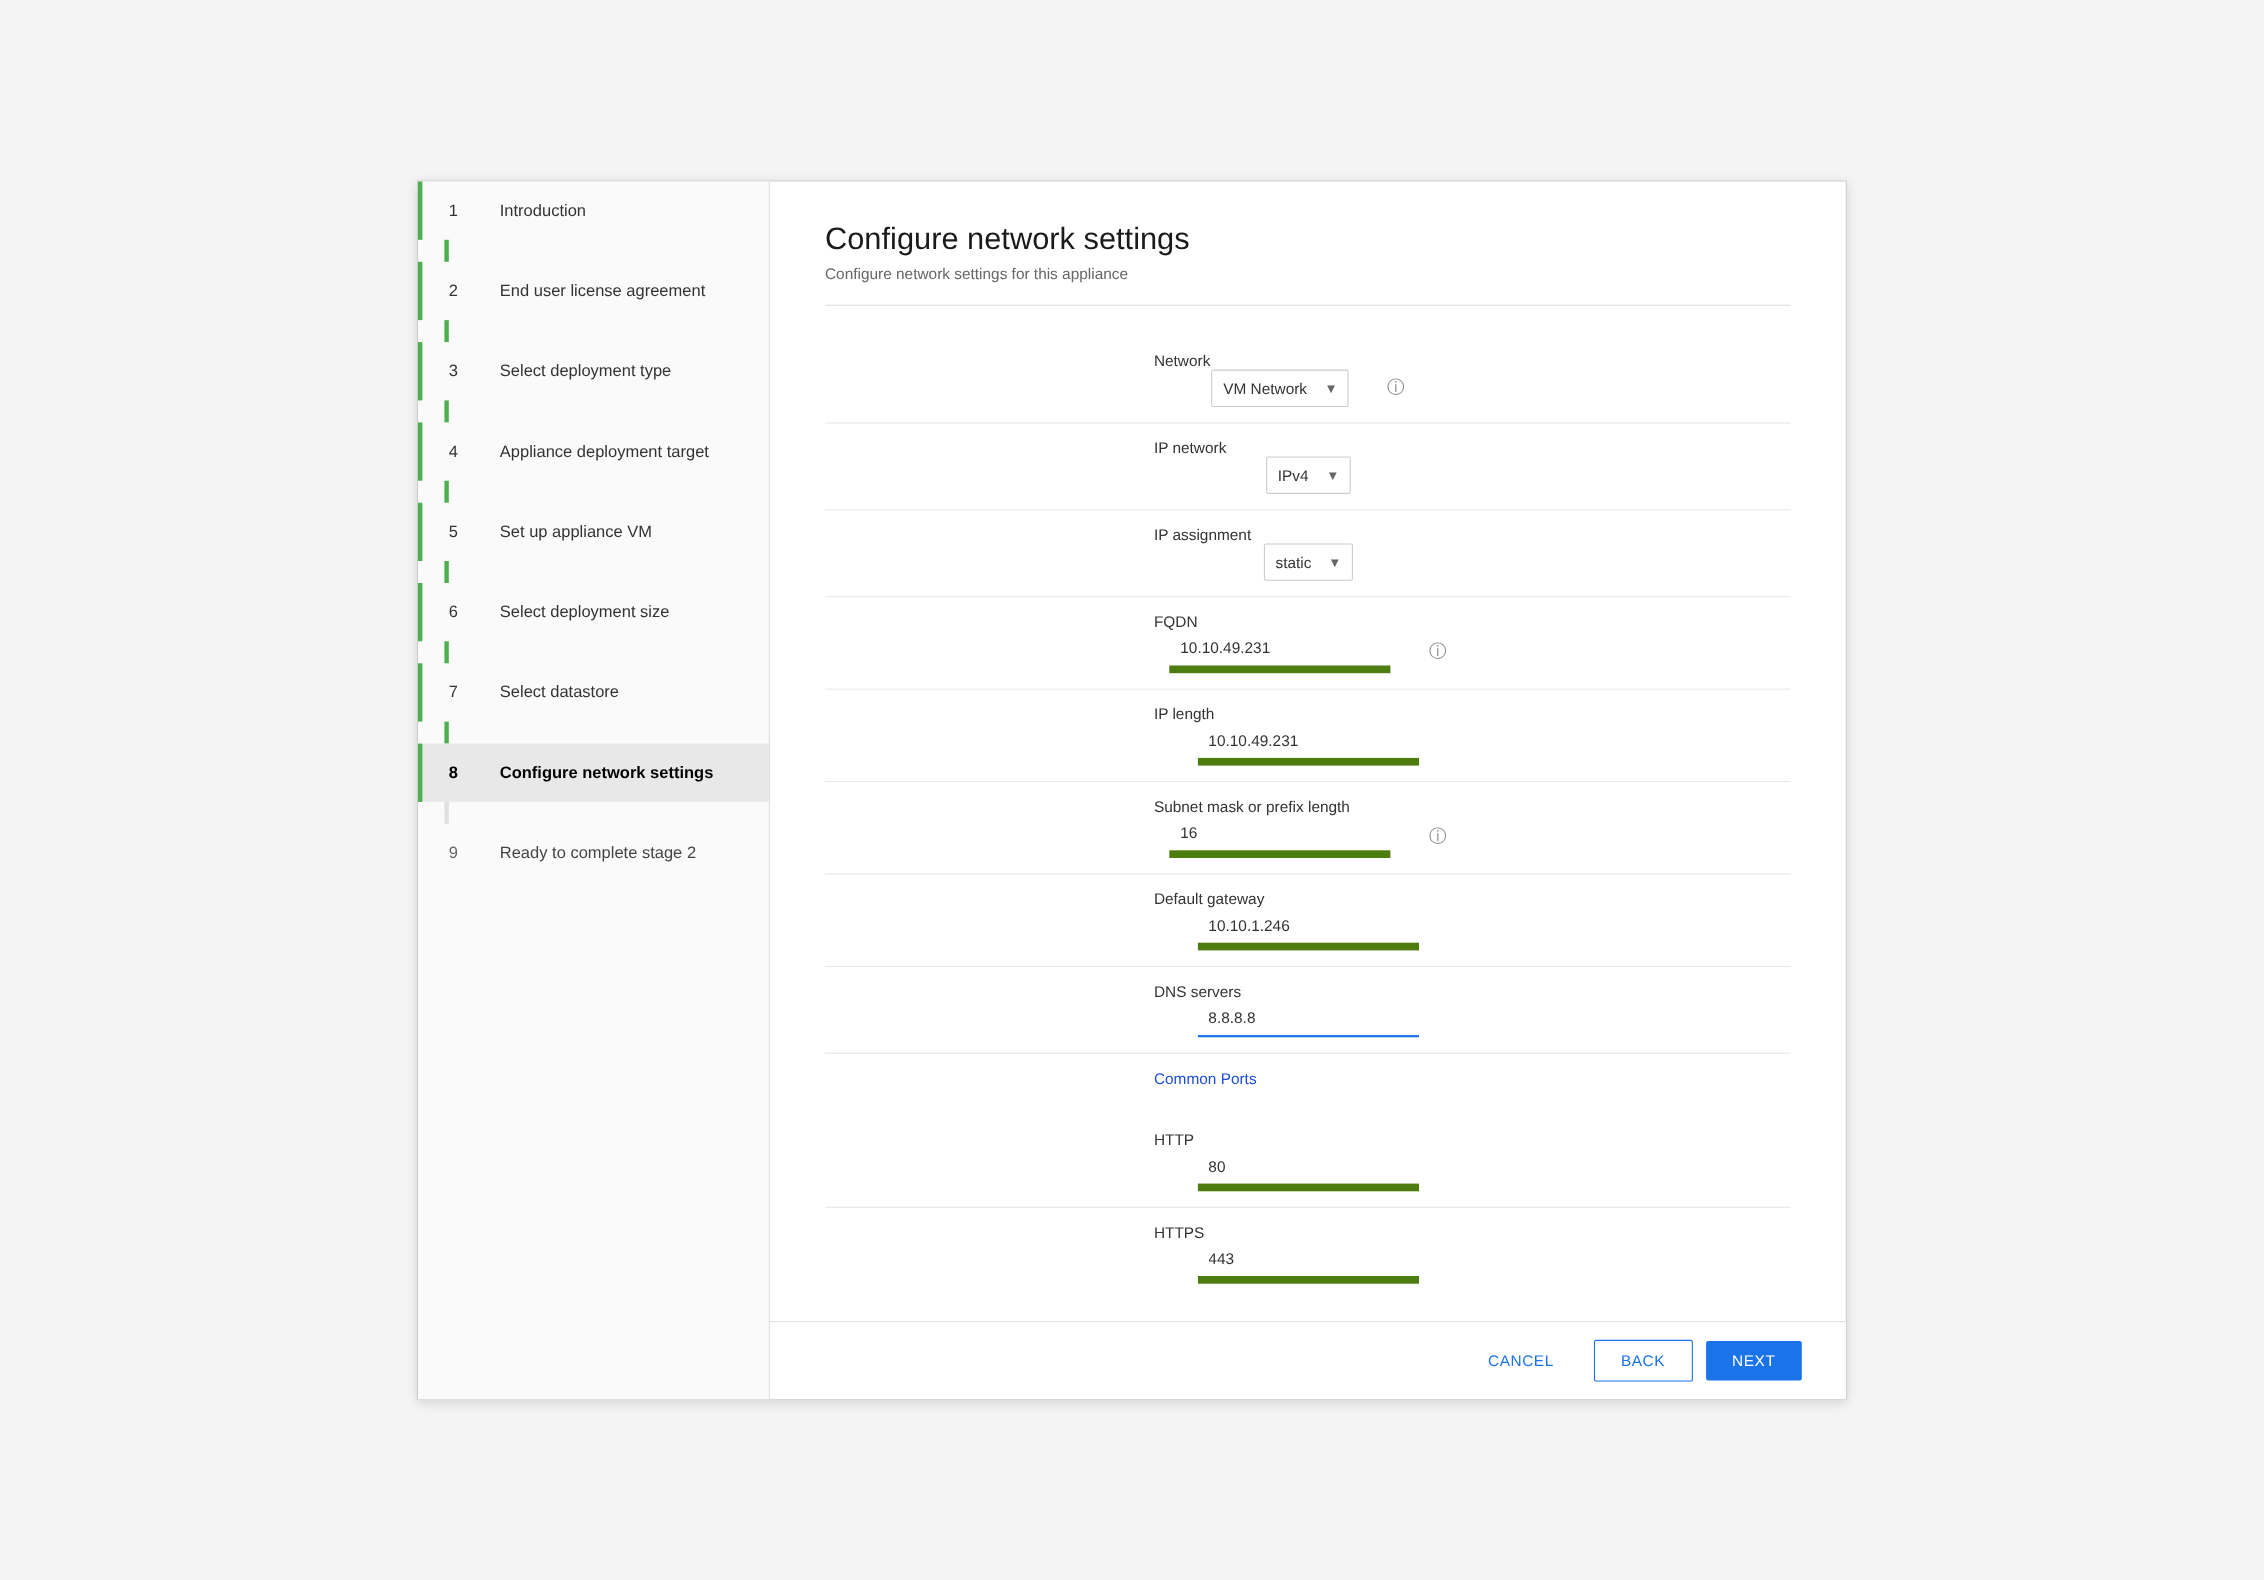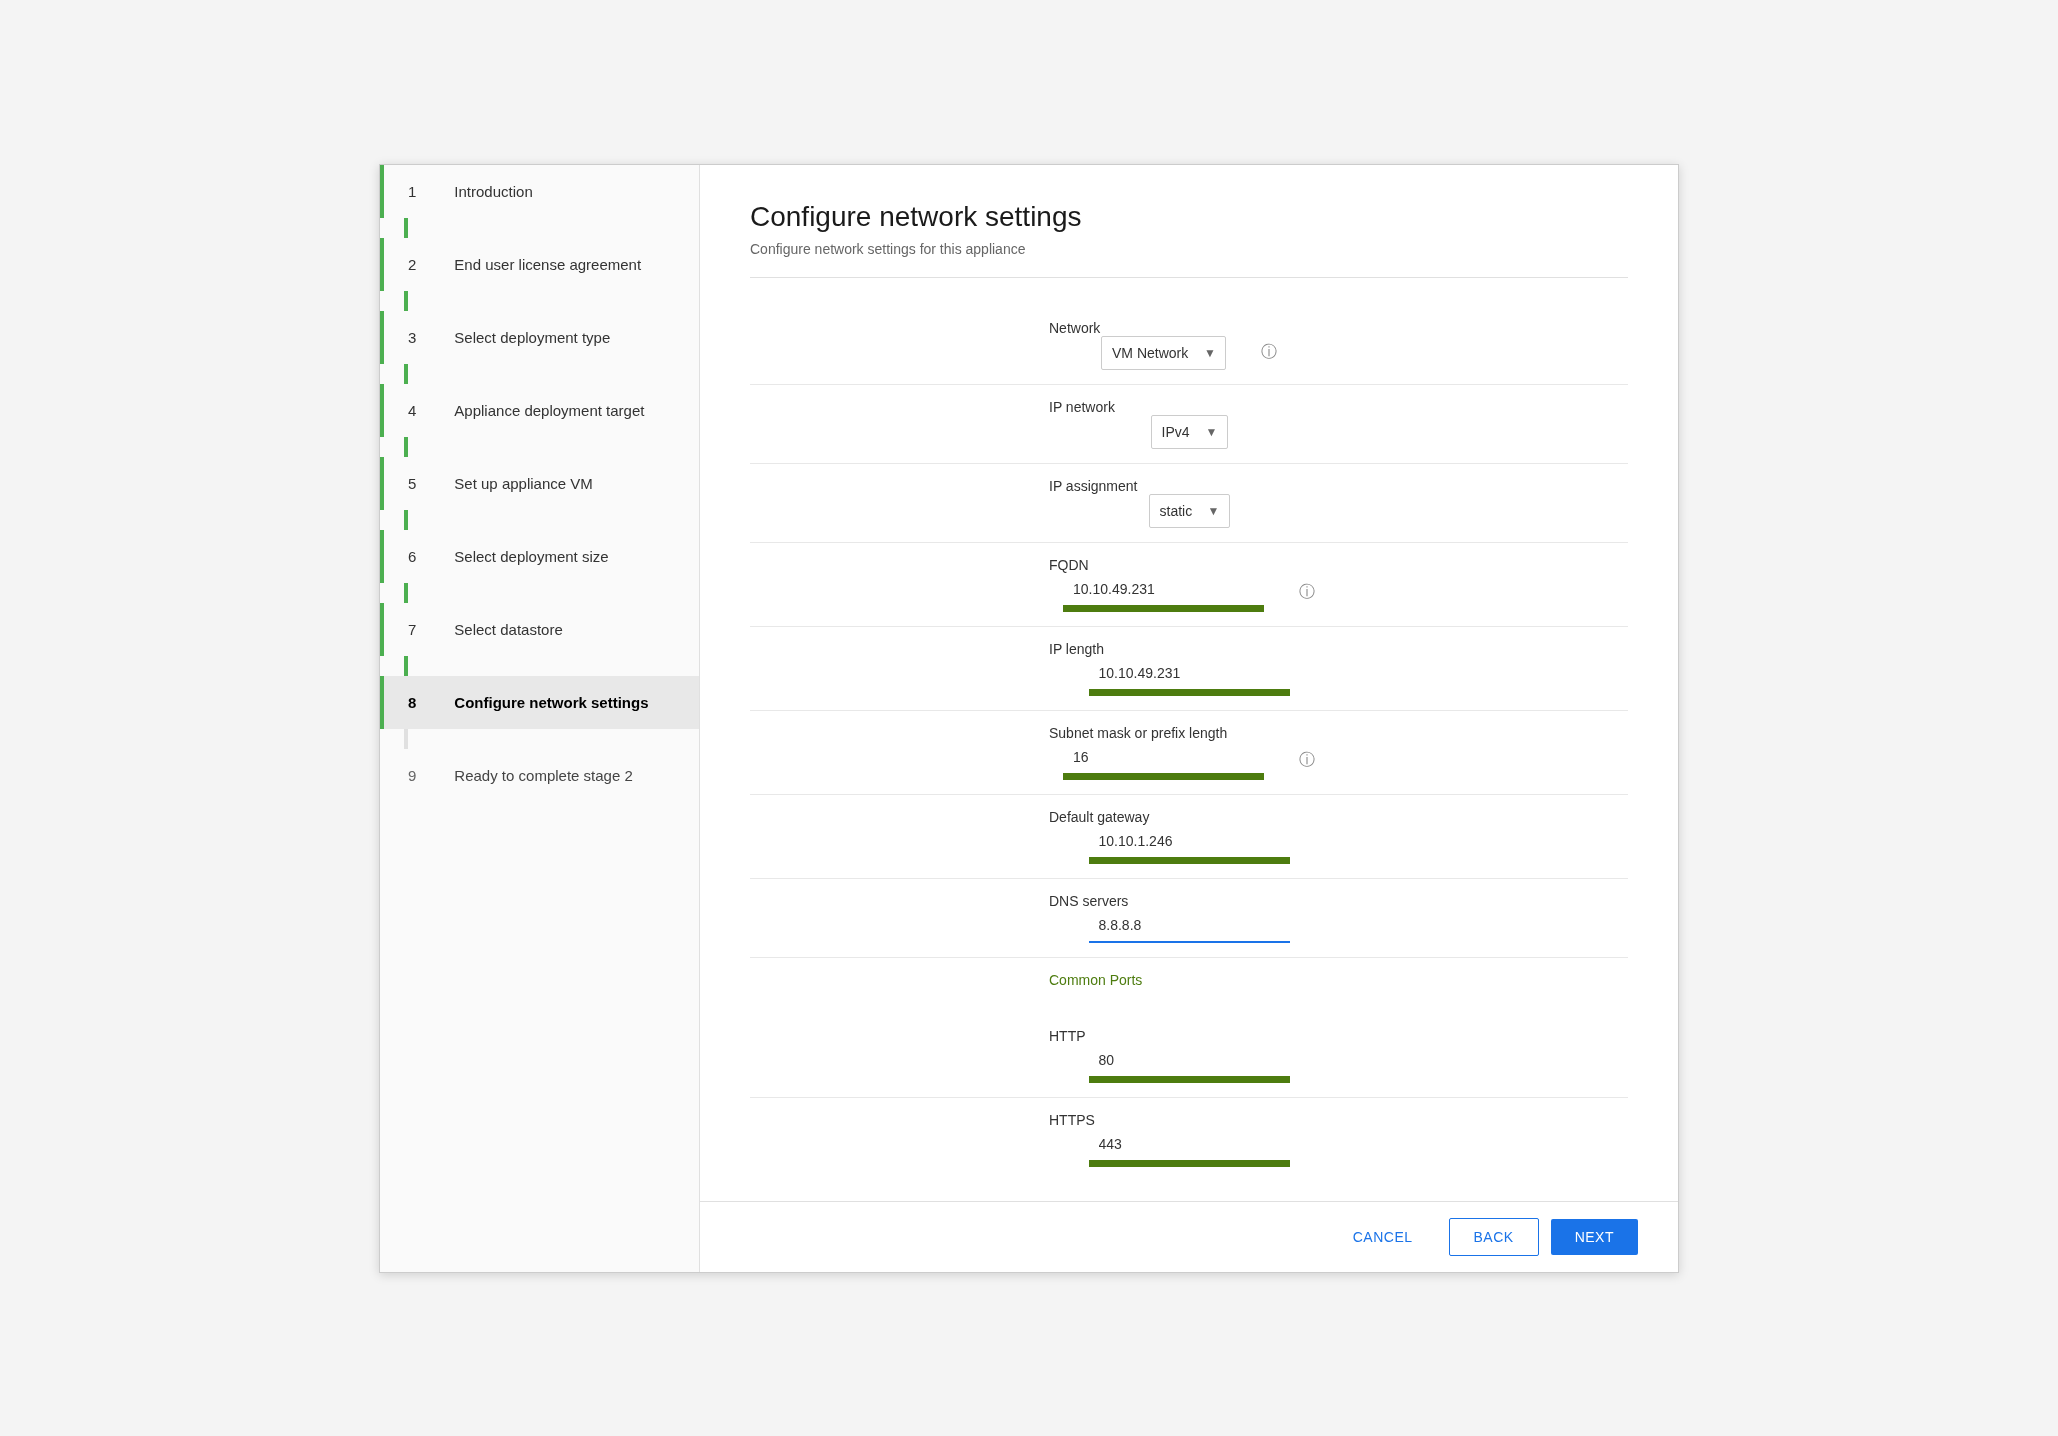--- a/index.html
+++ b/index.html
@@ -166,21 +166,21 @@
       border-bottom: 2px solid #1a73e8;
     }
     .info-icon {
       margin-left: 12px;
       color: #888;
       font-size: 16px;
       cursor: pointer;
     }
     .section-header {
       font-size: 14px;
-      color: #4d7c0f;
+      color: #1d4ed8;
       padding: 16px 0 8px 0;
       font-weight: 400;
     }
     
     .footer {
       display: flex;
       justify-content: flex-end;
       align-items: center;
       padding: 16px 40px;
       border-top: 1px solid #e0e0e0;

